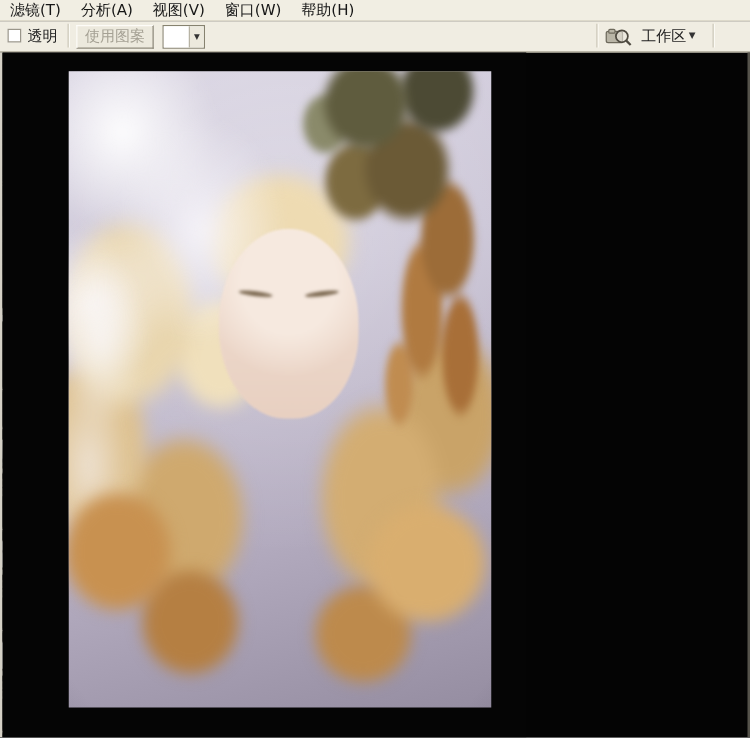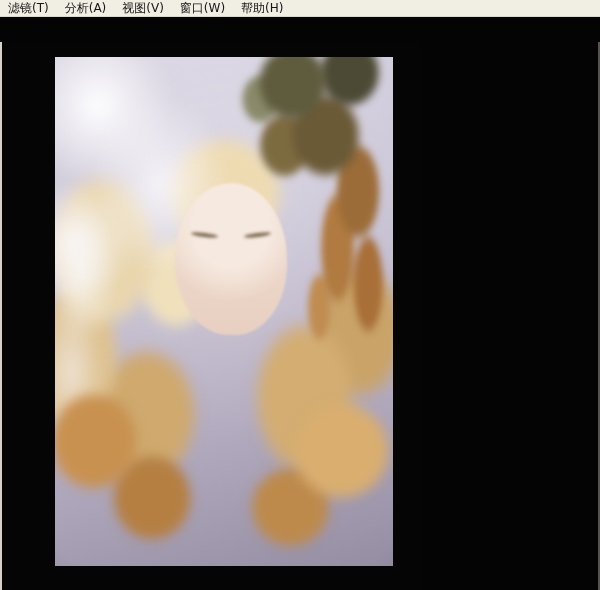--- a/index.html
+++ b/index.html
@@ -172,20 +172,42 @@
 <div class="app">
 
   <div class="menubar">
     <div class="menu-item">滤镜(T)</div>
     <div class="menu-item">分析(A)</div>
     <div class="menu-item">视图(V)</div>
     <div class="menu-item">窗口(W)</div>
     <div class="menu-item">帮助(H)</div>
   </div>
 
+  <div class="optionsbar">
+    <div class="ob-cb"></div>
+    <div class="ob-cb-label">透明</div>
+    <div class="ob-sep" style="left:54px;"></div>
+    <div class="ob-btn-disabled">使用图案</div>
+    <div class="ob-swatch-wrap">
+      <div class="ob-swatch"></div>
+      <div class="ob-swatch-arrow">▼</div>
+    </div>
+    <div class="ob-sep" style="left:477px;"></div>
+    <div class="ob-ws-icon">
+      <svg width="22" height="16" viewBox="0 0 22 16">
+        <rect x="1" y="4" width="13" height="9" rx="1.5" fill="#b9b5a6" stroke="#6e6a5c"></rect>
+        <rect x="3" y="2.5" width="5" height="3" rx="1" fill="#b9b5a6" stroke="#6e6a5c"></rect>
+        <circle cx="13.5" cy="8" r="4.8" fill="rgba(235,232,222,0.6)" stroke="#4e4a40" stroke-width="1.4"></circle>
+        <line x1="17" y1="11.5" x2="20.5" y2="15" stroke="#4e4a40" stroke-width="1.8"></line>
+      </svg>
+    </div>
+    <div class="ob-ws-label">工作区</div>
+    <div class="ob-ws-arrow">▼</div>
+    <div class="ob-sep" style="left:570px;"></div>
+  </div>
 
   <div class="main">
     <div class="win-edge-left"></div>
 
     <div class="canvas">
       <div class="photo">
         <div class="p-glow-l"></div>
         <div class="p-hair"></div>
         <div class="p-veil"></div>
         <div class="p-veil2"></div>

